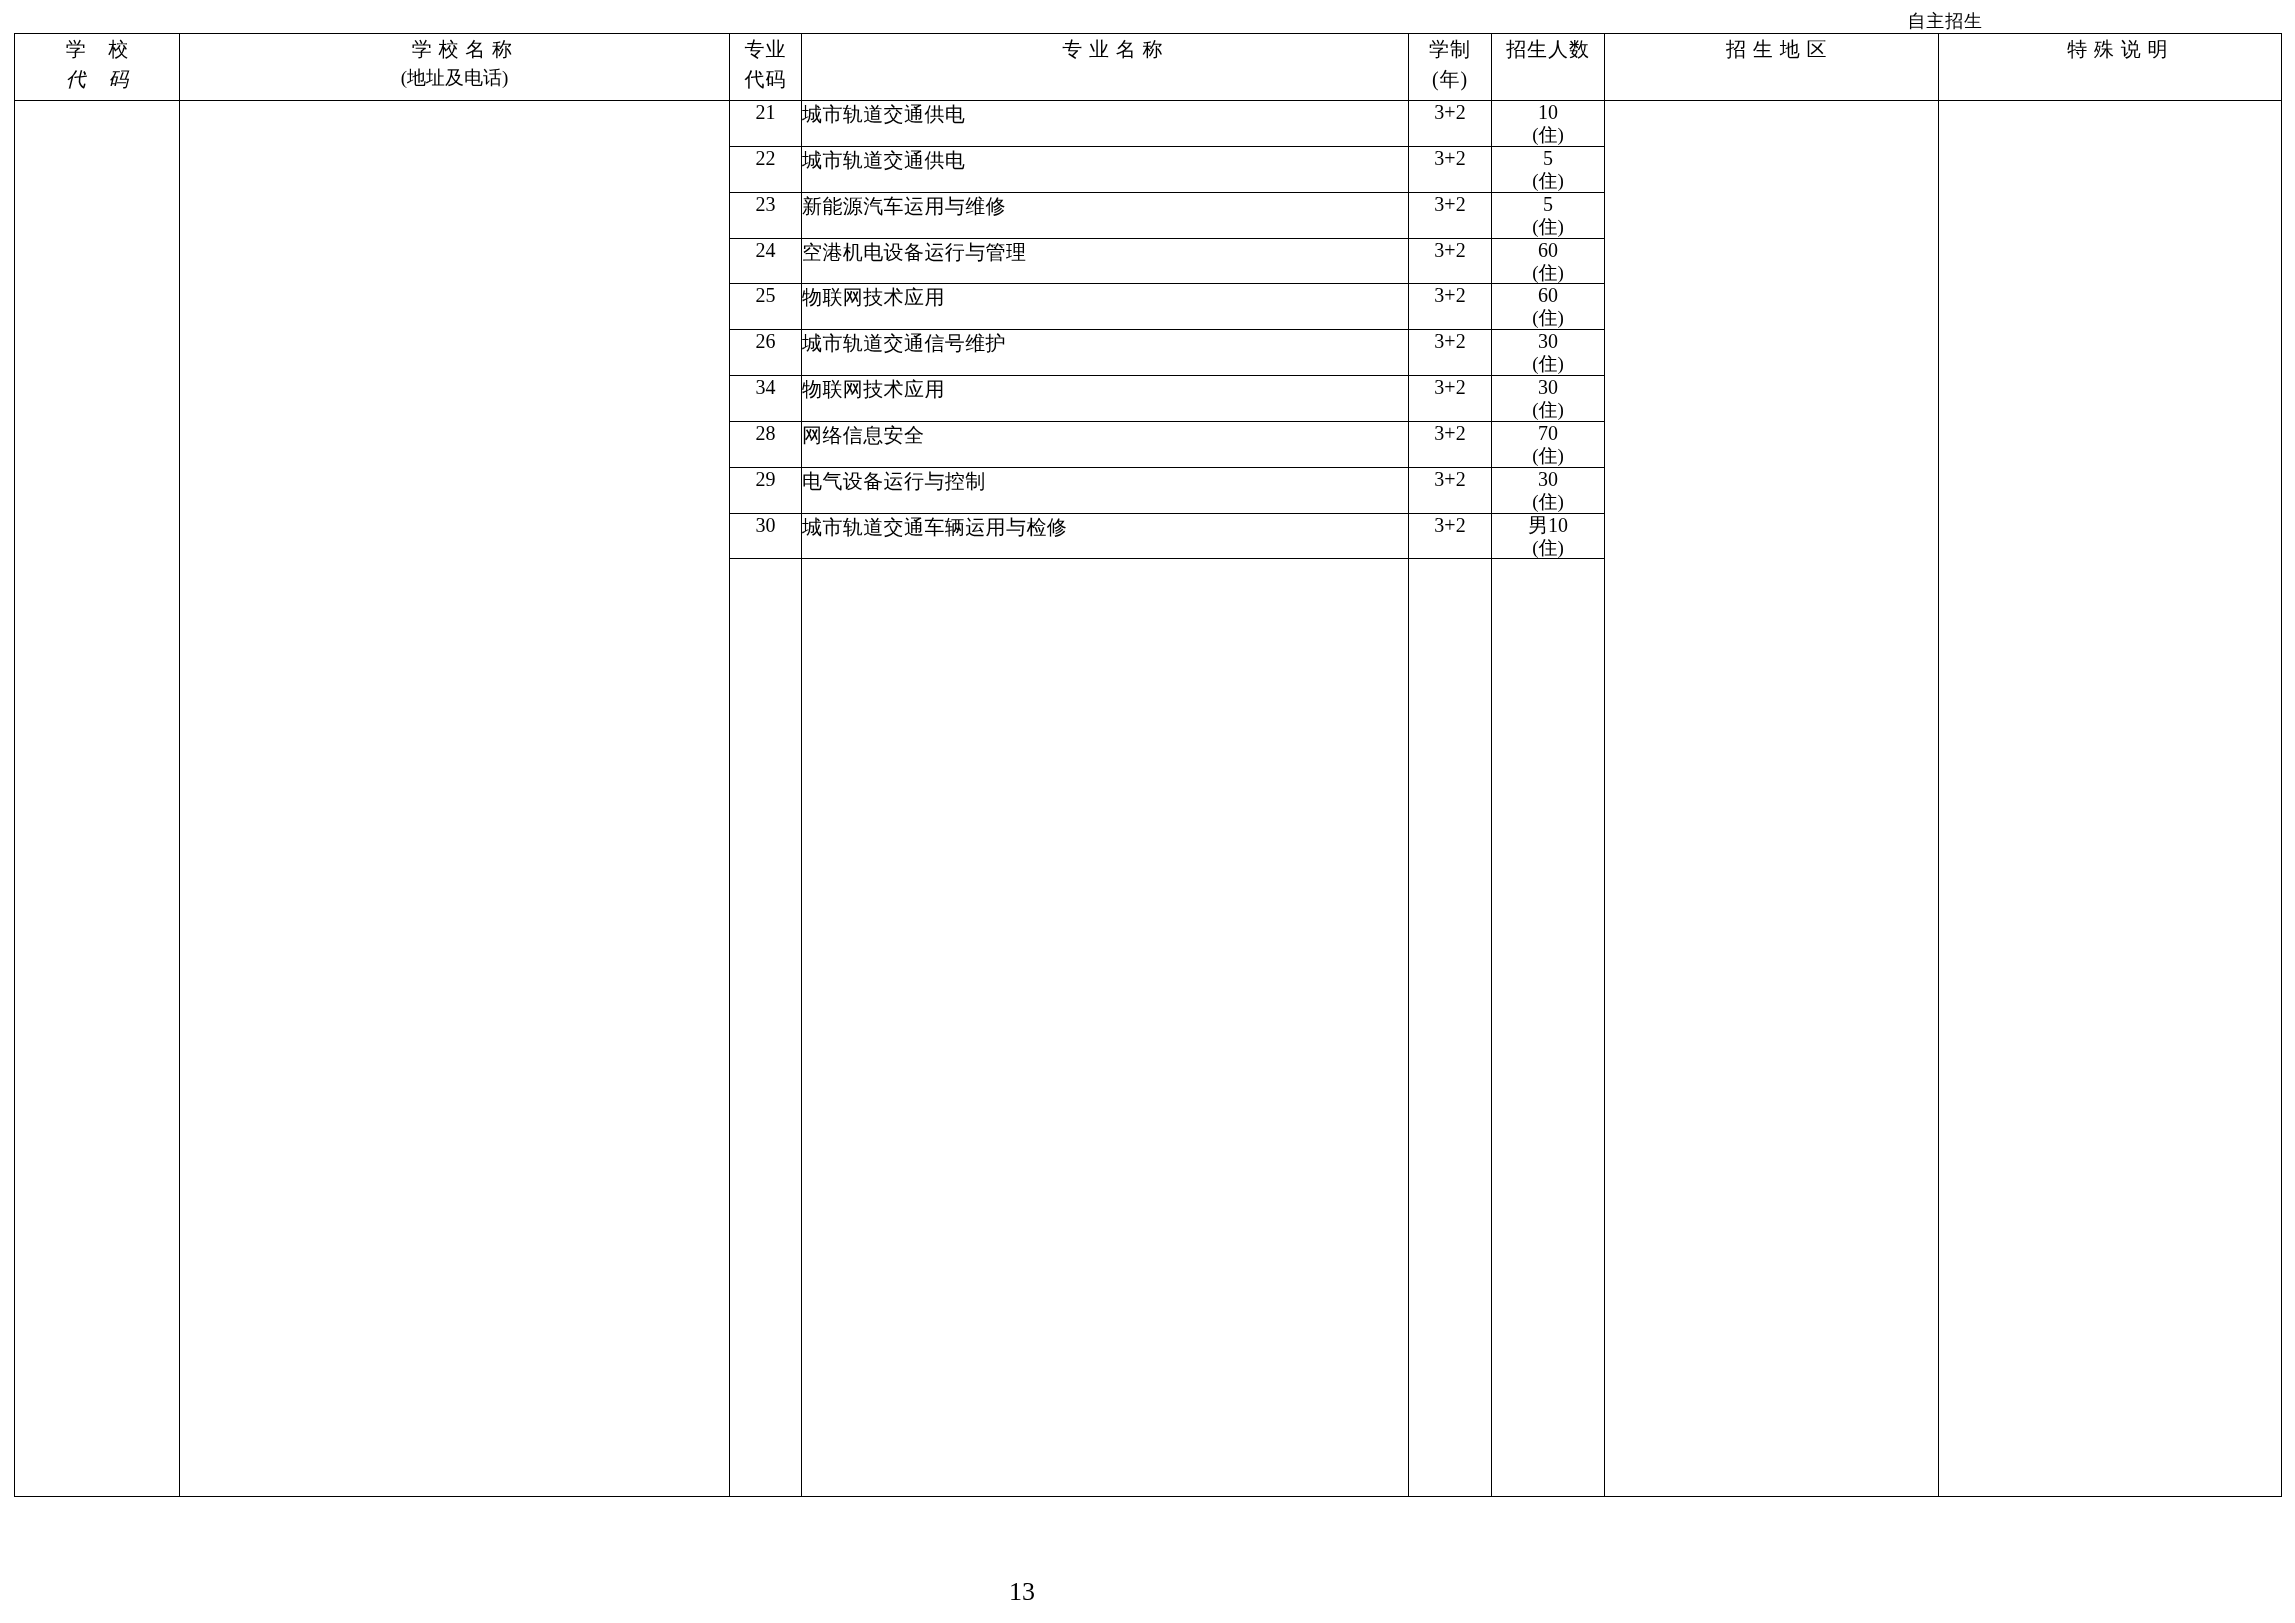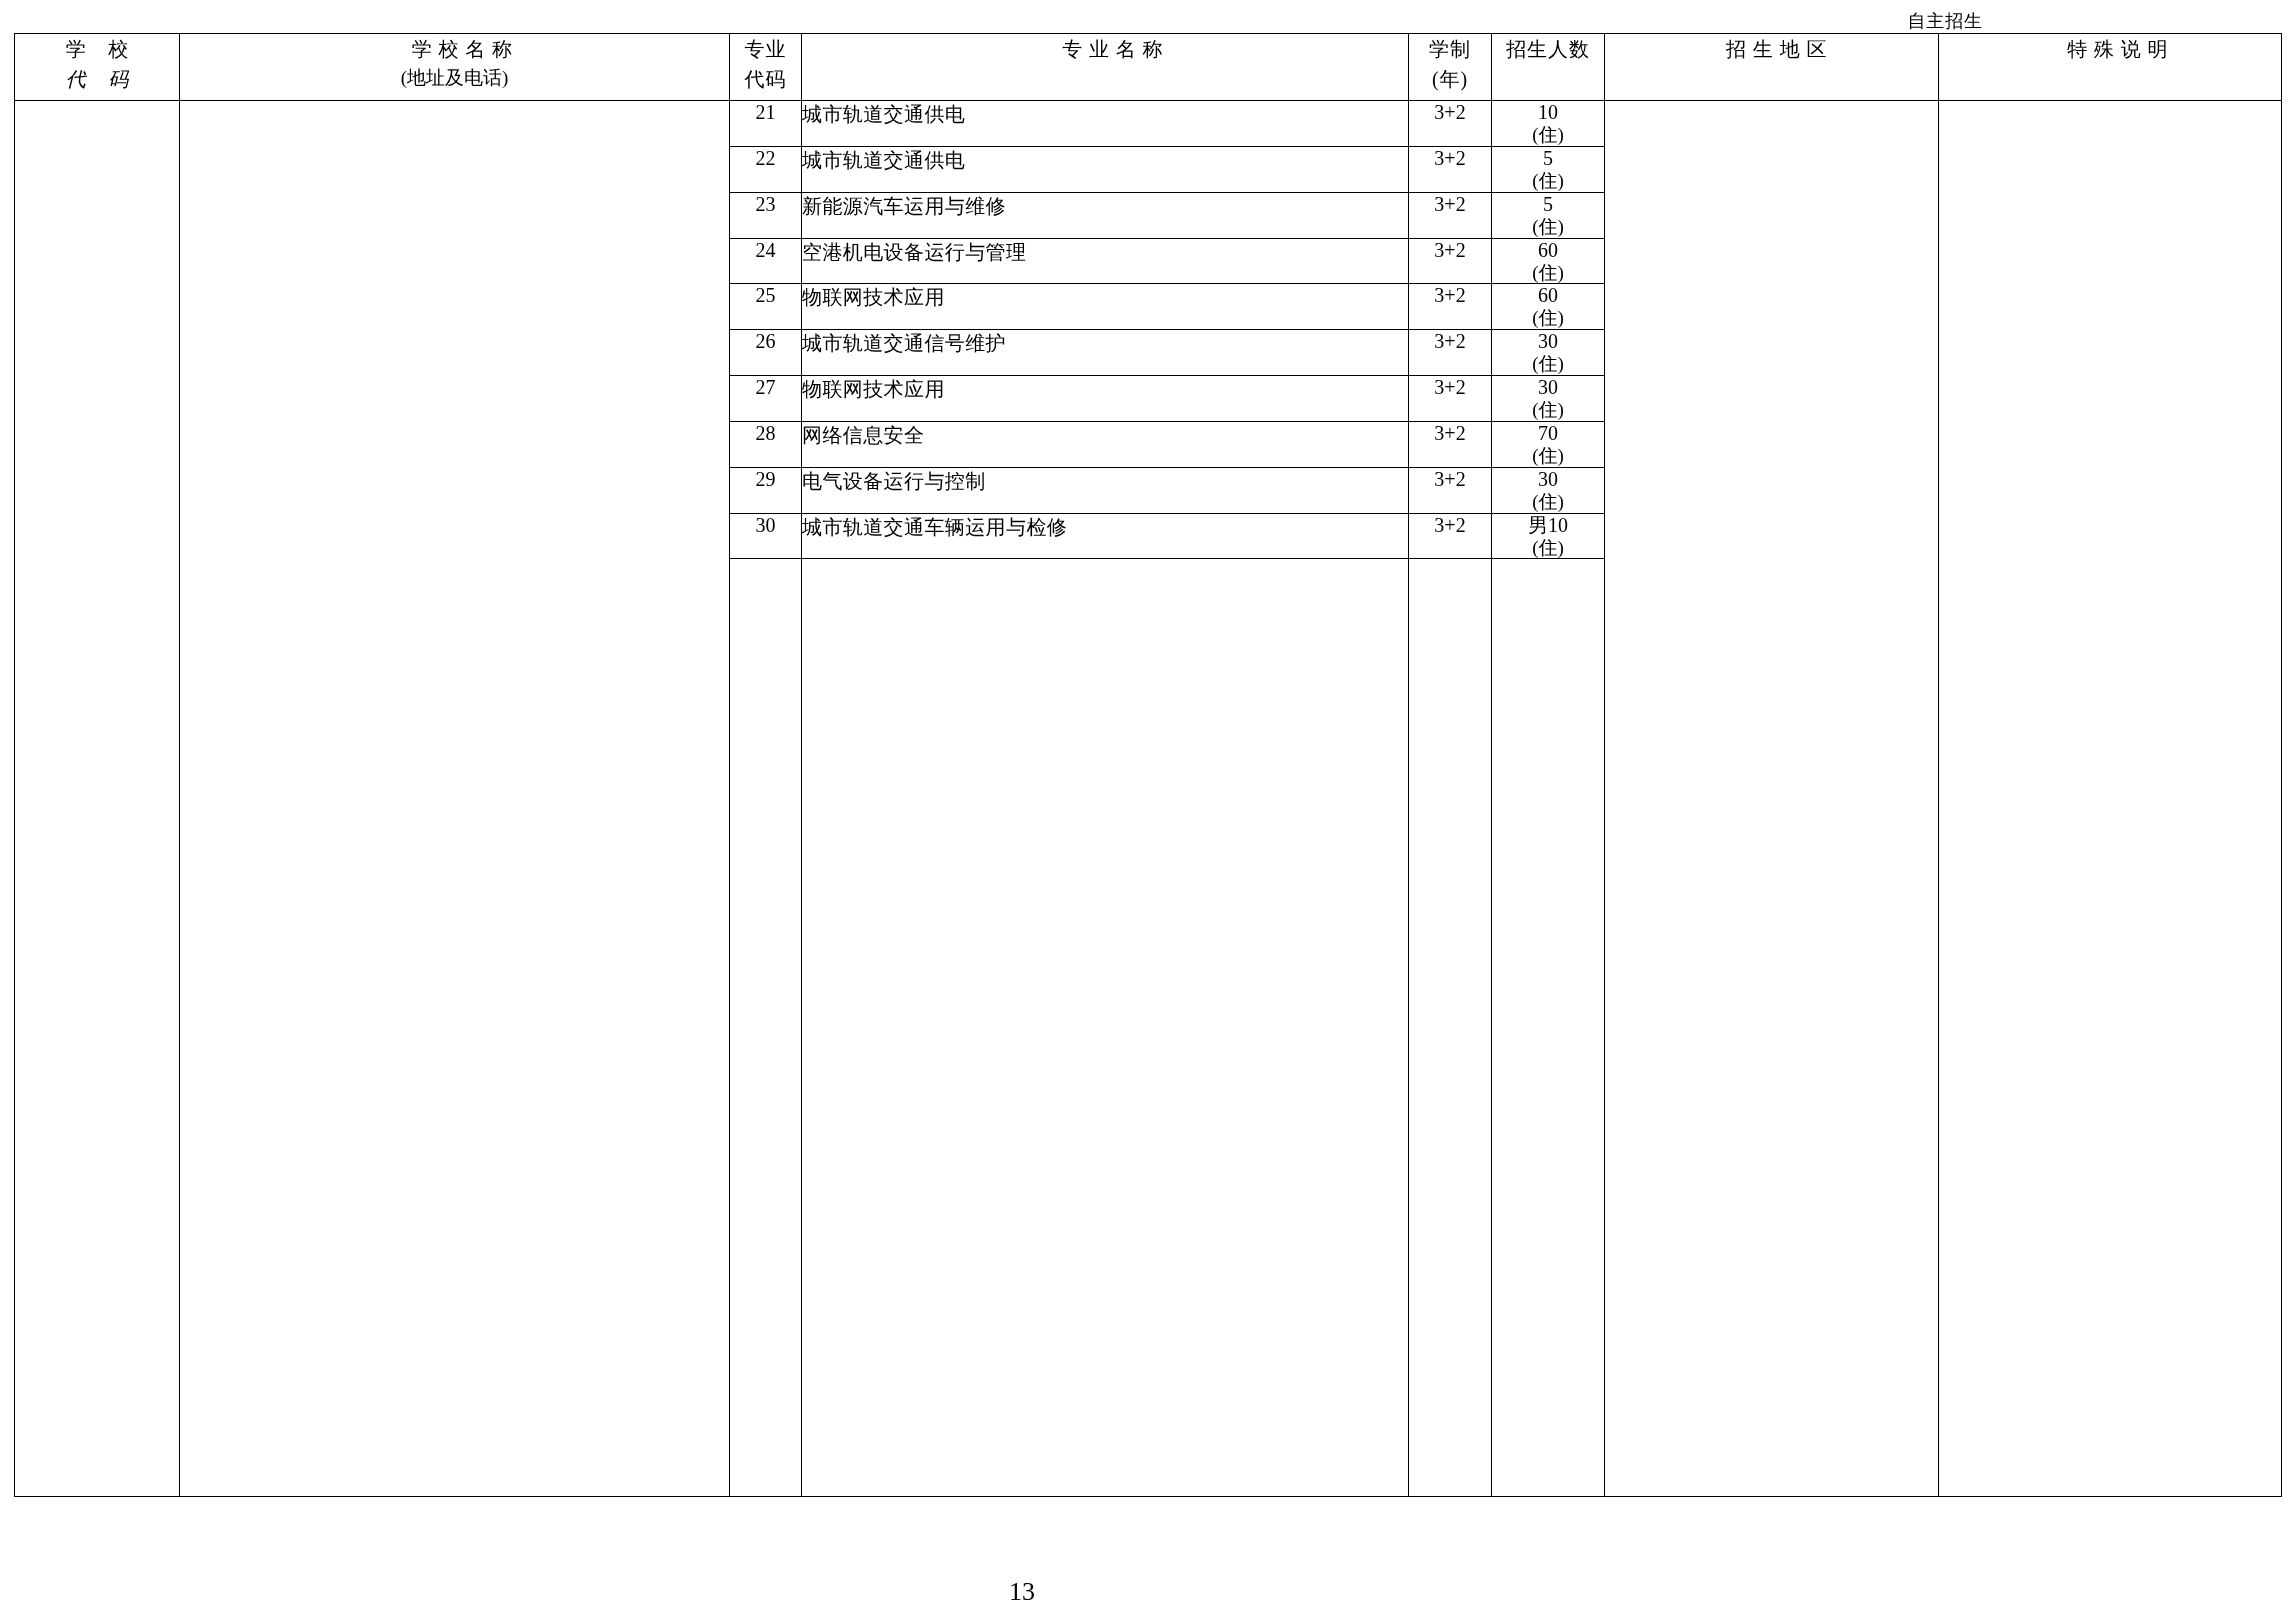--- a/index.html
+++ b/index.html
@@ -216,21 +216,21 @@
         <tr>
           <td class="majorcode">26</td>
           <td class="majorname">城市轨道交通信号维护</td>
           <td class="years">3+2</td>
           <td class="quota">
             <span class="quota-num">30</span>
             <span class="quota-sub">(住)</span>
           </td>
         </tr>
         <tr>
-          <td class="majorcode">27</td>
+          <td class="majorcode">34</td>
           <td class="majorname">物联网技术应用</td>
           <td class="years">3+2</td>
           <td class="quota">
             <span class="quota-num">30</span>
             <span class="quota-sub">(住)</span>
           </td>
         </tr>
         <tr>
           <td class="majorcode">28</td>
           <td class="majorname">网络信息安全</td>

